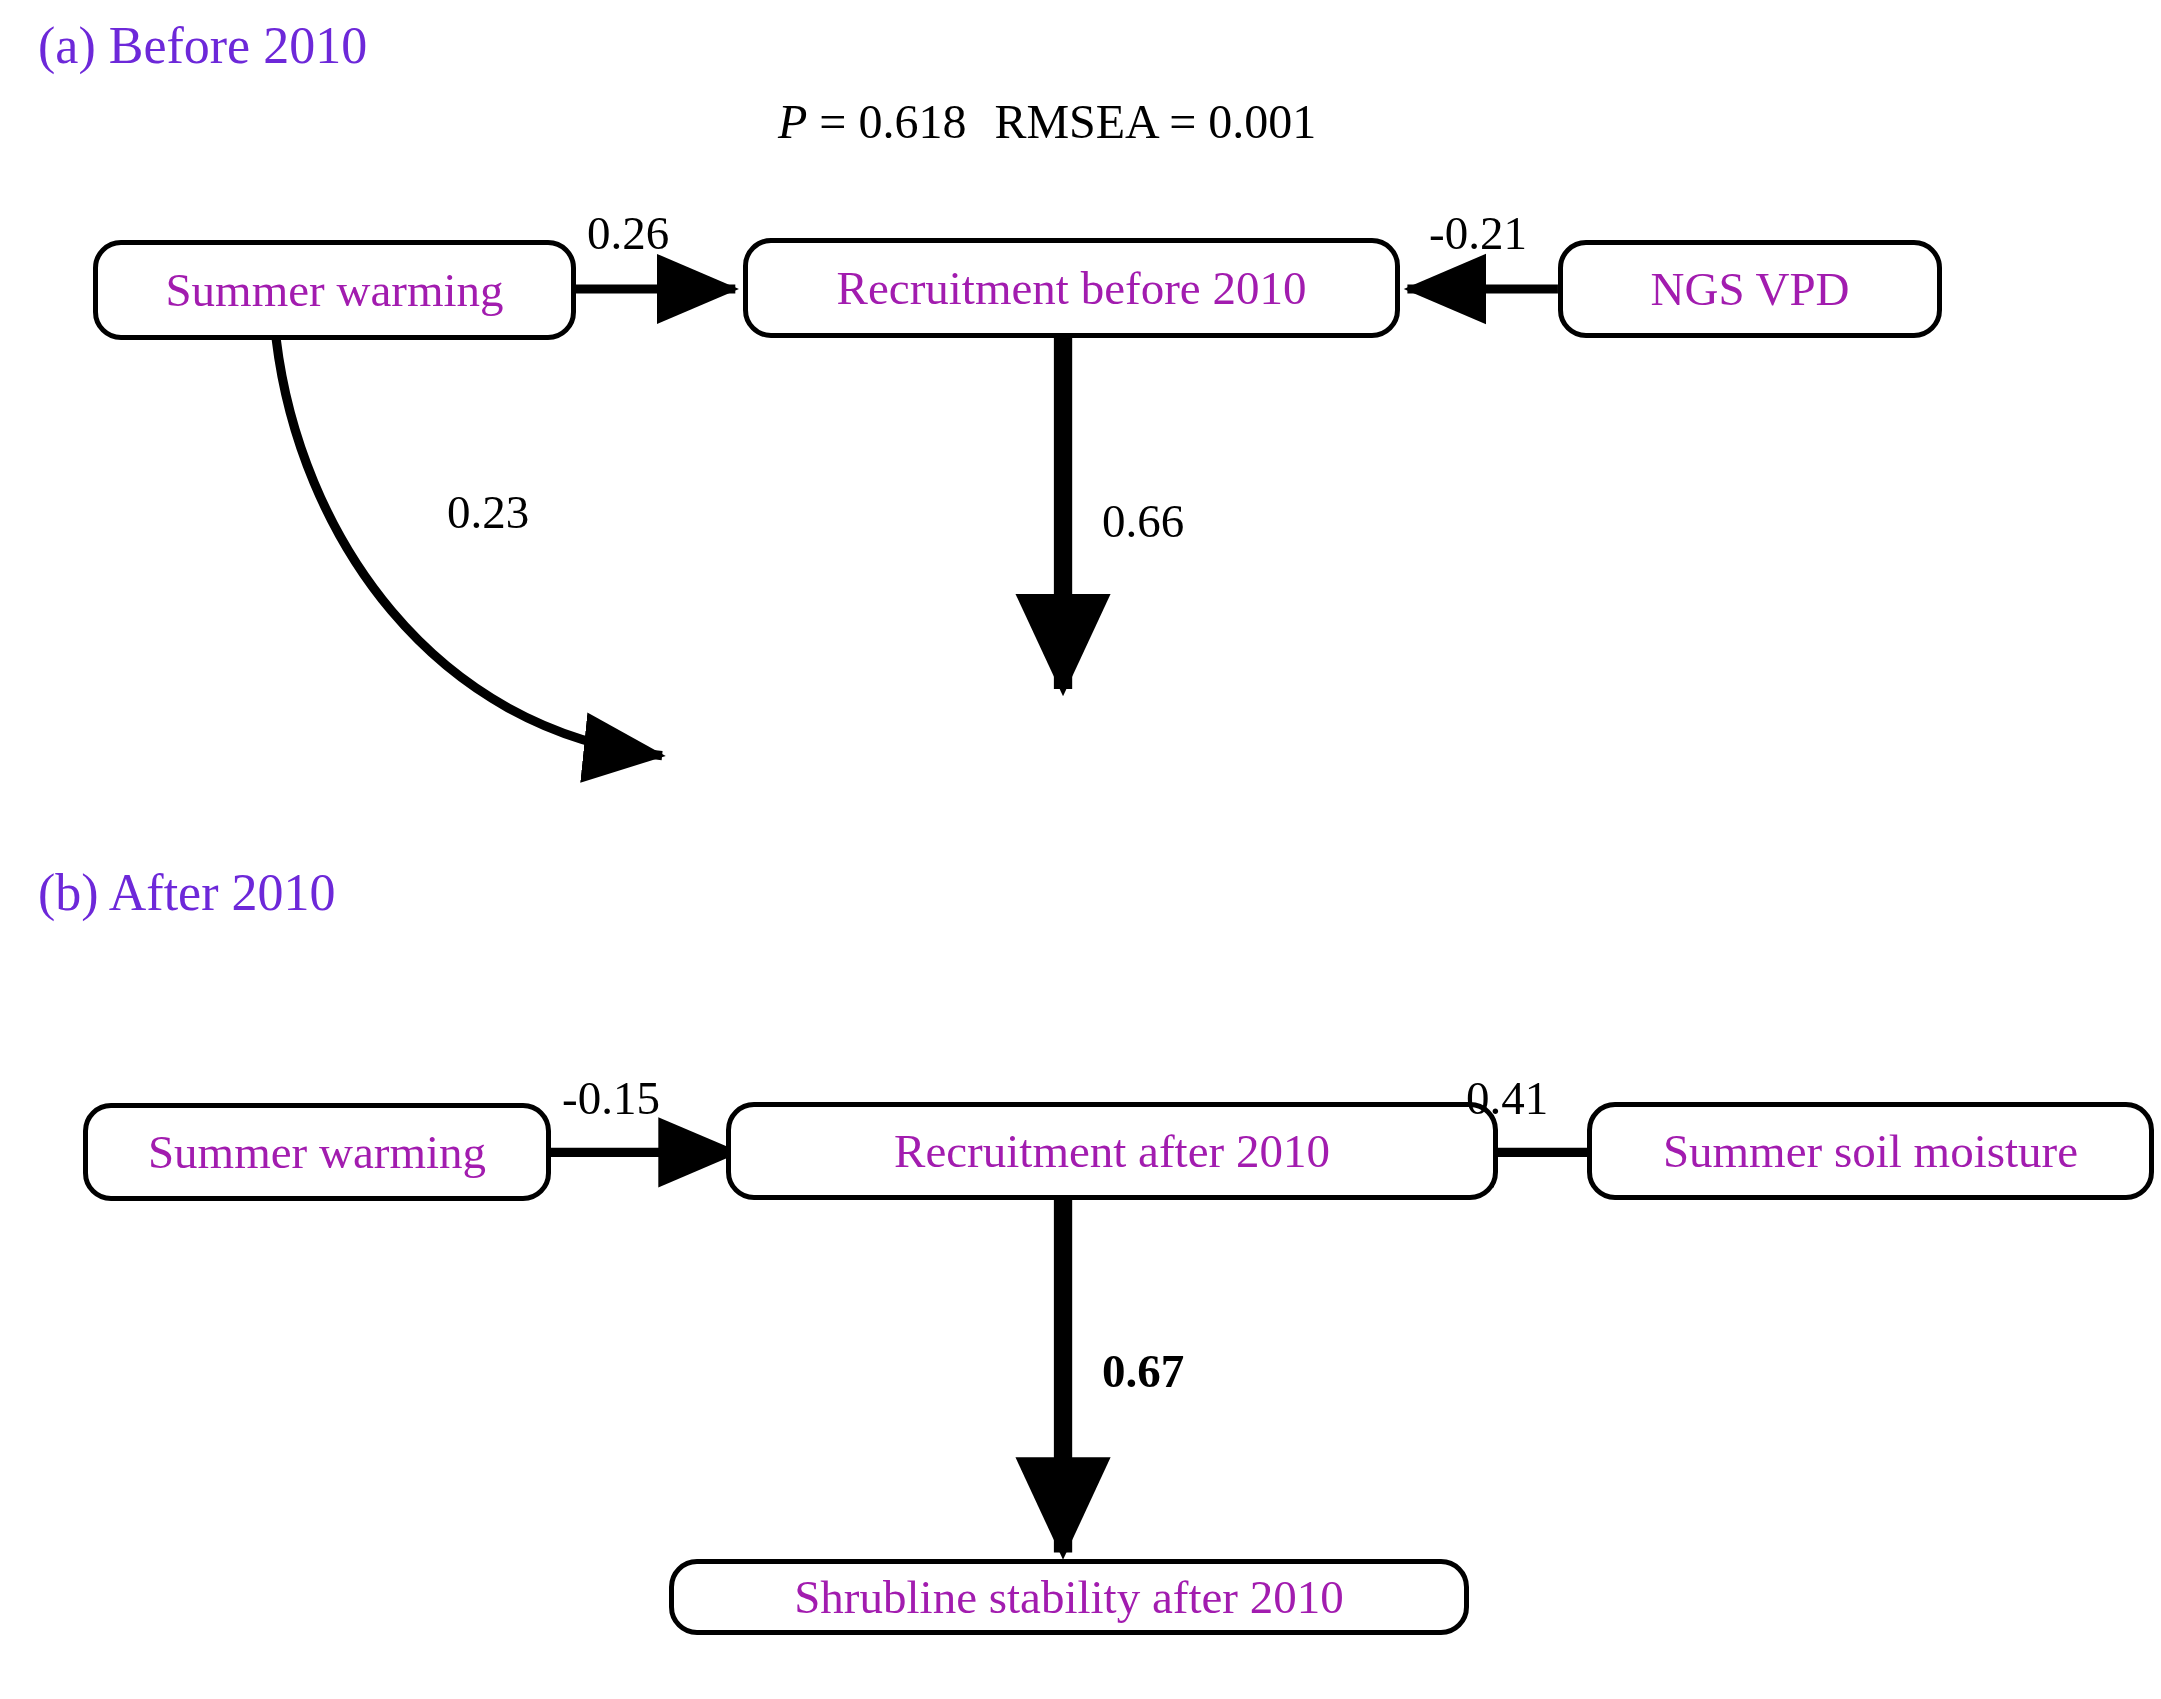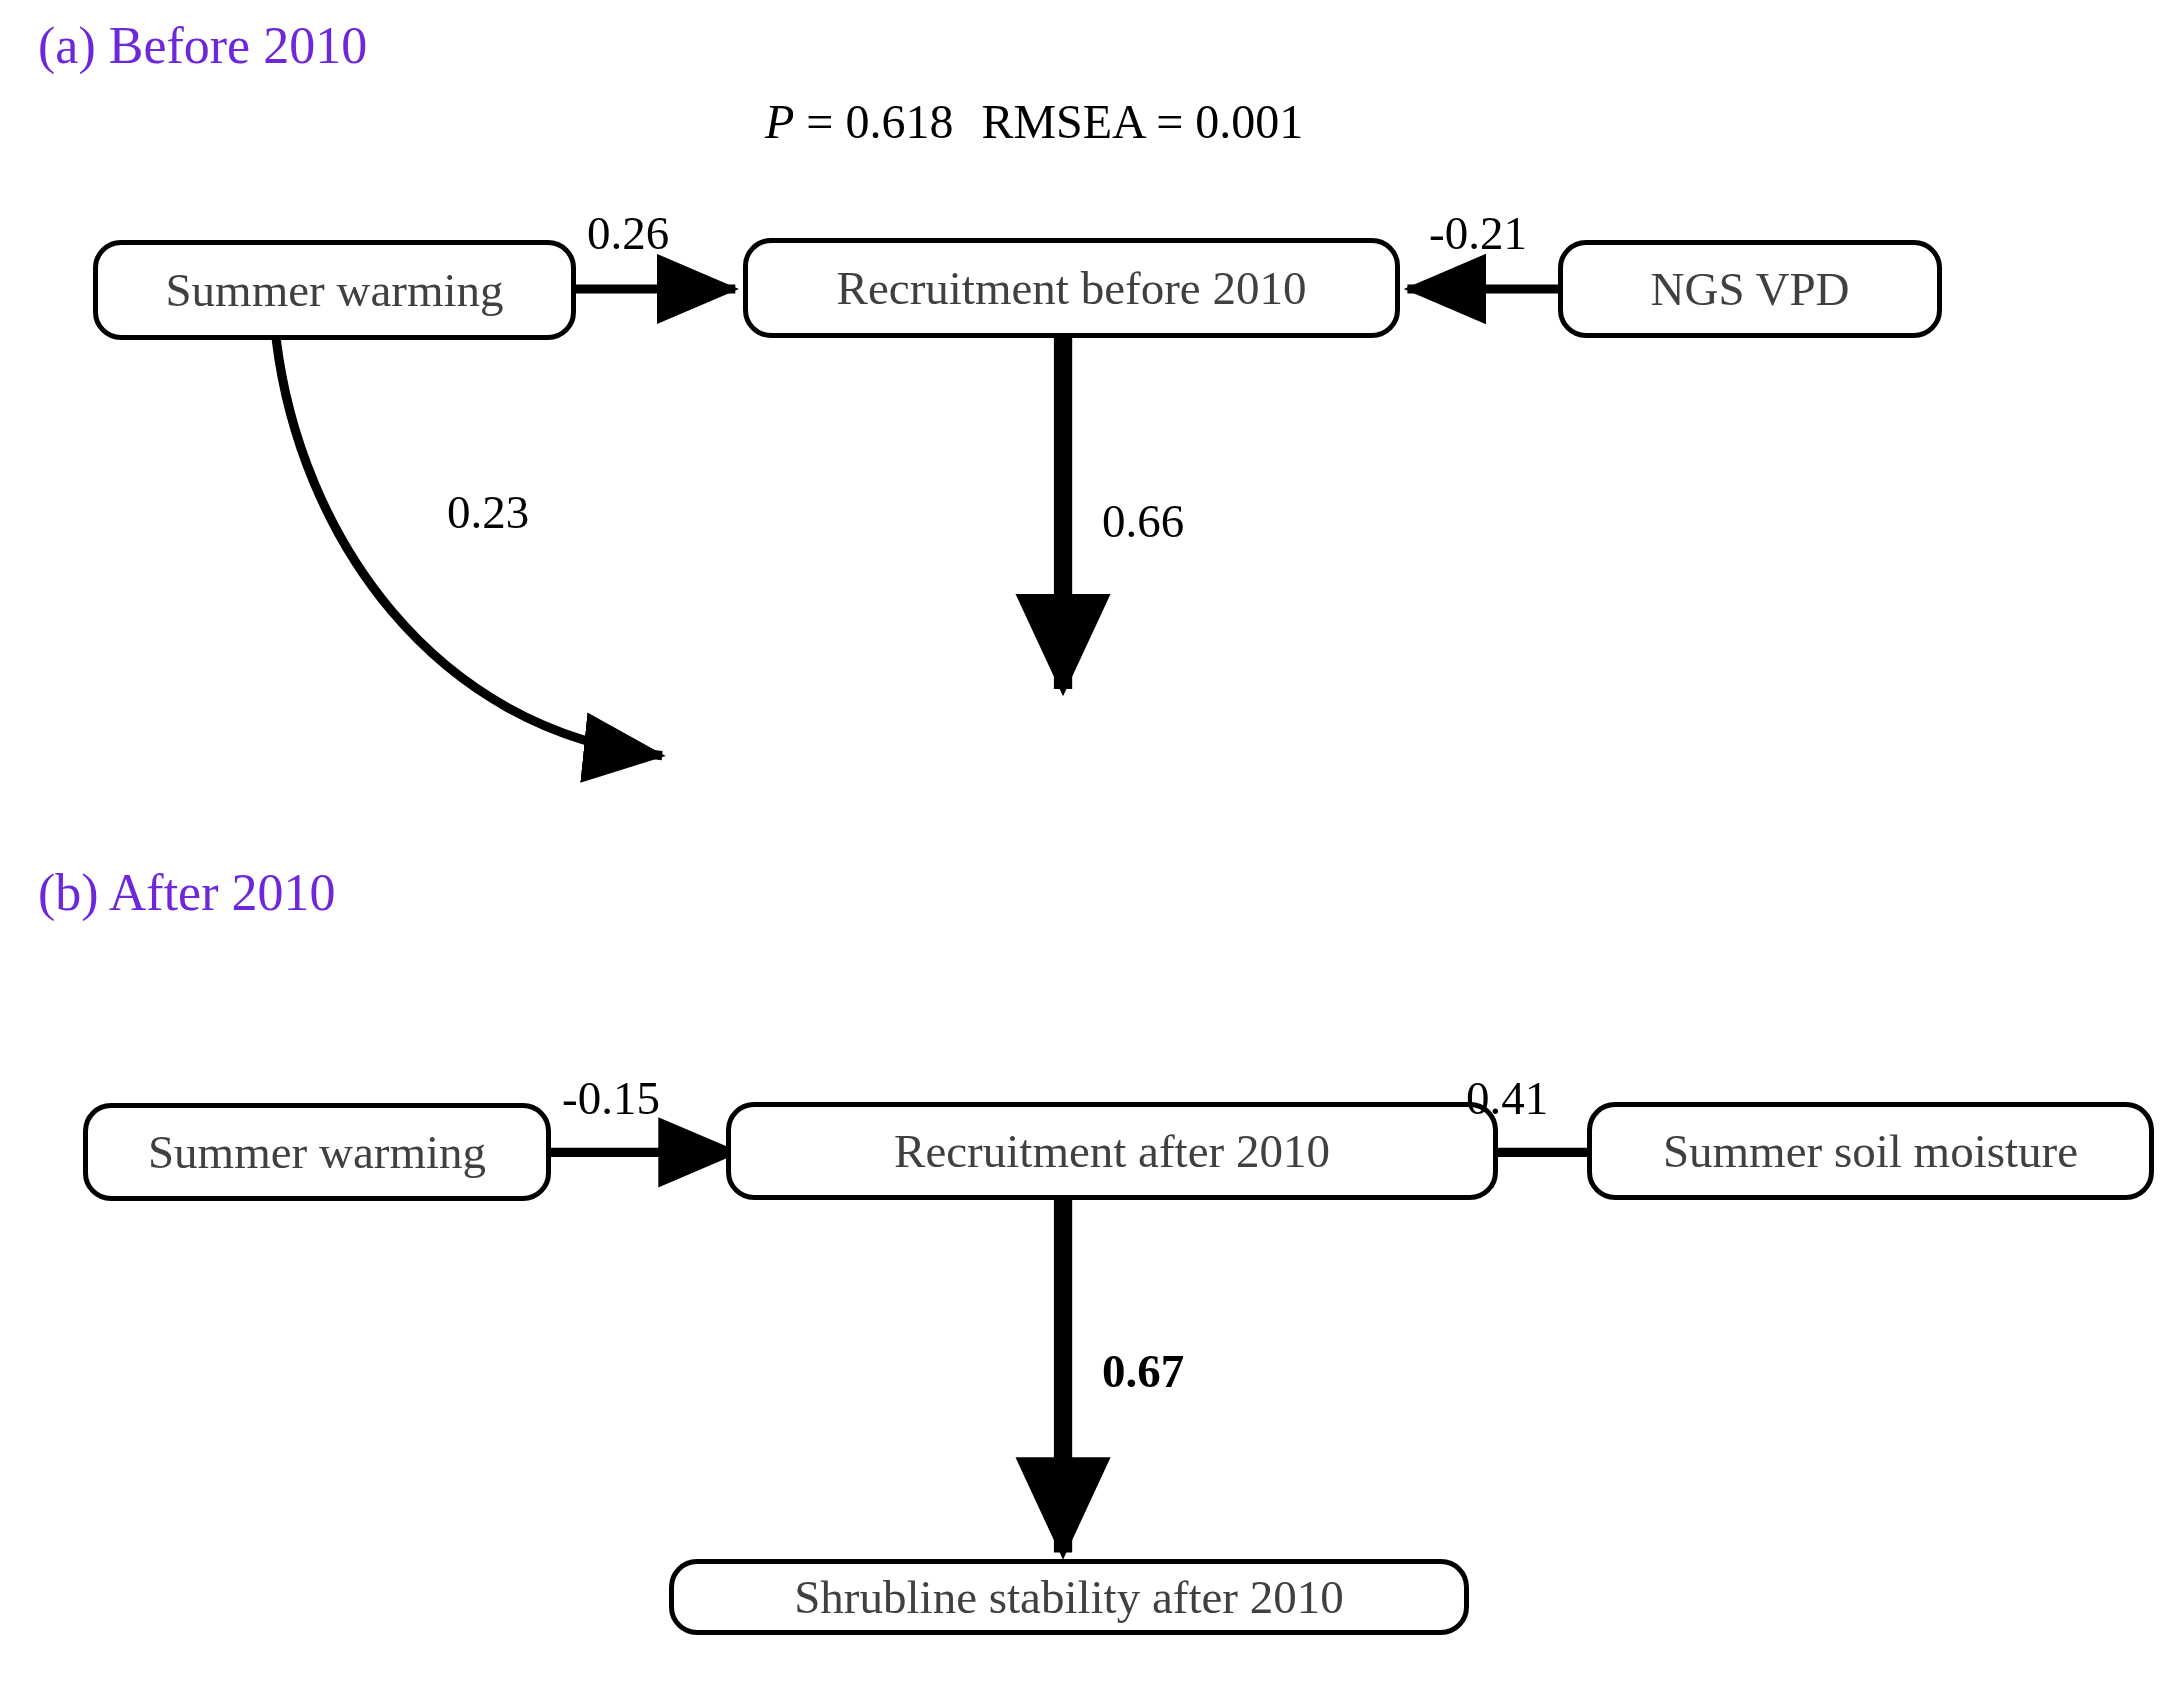--- a/index.html
+++ b/index.html
@@ -24,20 +24,21 @@
     line-height: 1;
     white-space: nowrap;
     color: #6d28d9;
   }
   .fit-stats {
     position: absolute;
     font-size: 48px;
     line-height: 1;
     white-space: nowrap;
     color: #000;
+    margin-left: 13px;
   }
   .fit-stats .ital {
     font-style: italic;
   }
   .fit-gap {
     display: inline-block;
     width: 28px;
   }
   .node {
     position: absolute;
@@ -45,21 +46,21 @@
     border: 5px solid #000;
     border-radius: 28px;
     background: #ffffff;
     display: flex;
     align-items: center;
     justify-content: center;
     text-align: right;
     font-size: 47px;
     line-height: 1;
     white-space: nowrap;
-    color: #404040;
+    color: #a21caf;
     padding: 0 15px;
     z-index: 3;
   }
   .path-label {
     position: absolute;
     font-size: 47px;
     line-height: 1;
     white-space: nowrap;
     color: #000;
     z-index: 4;

